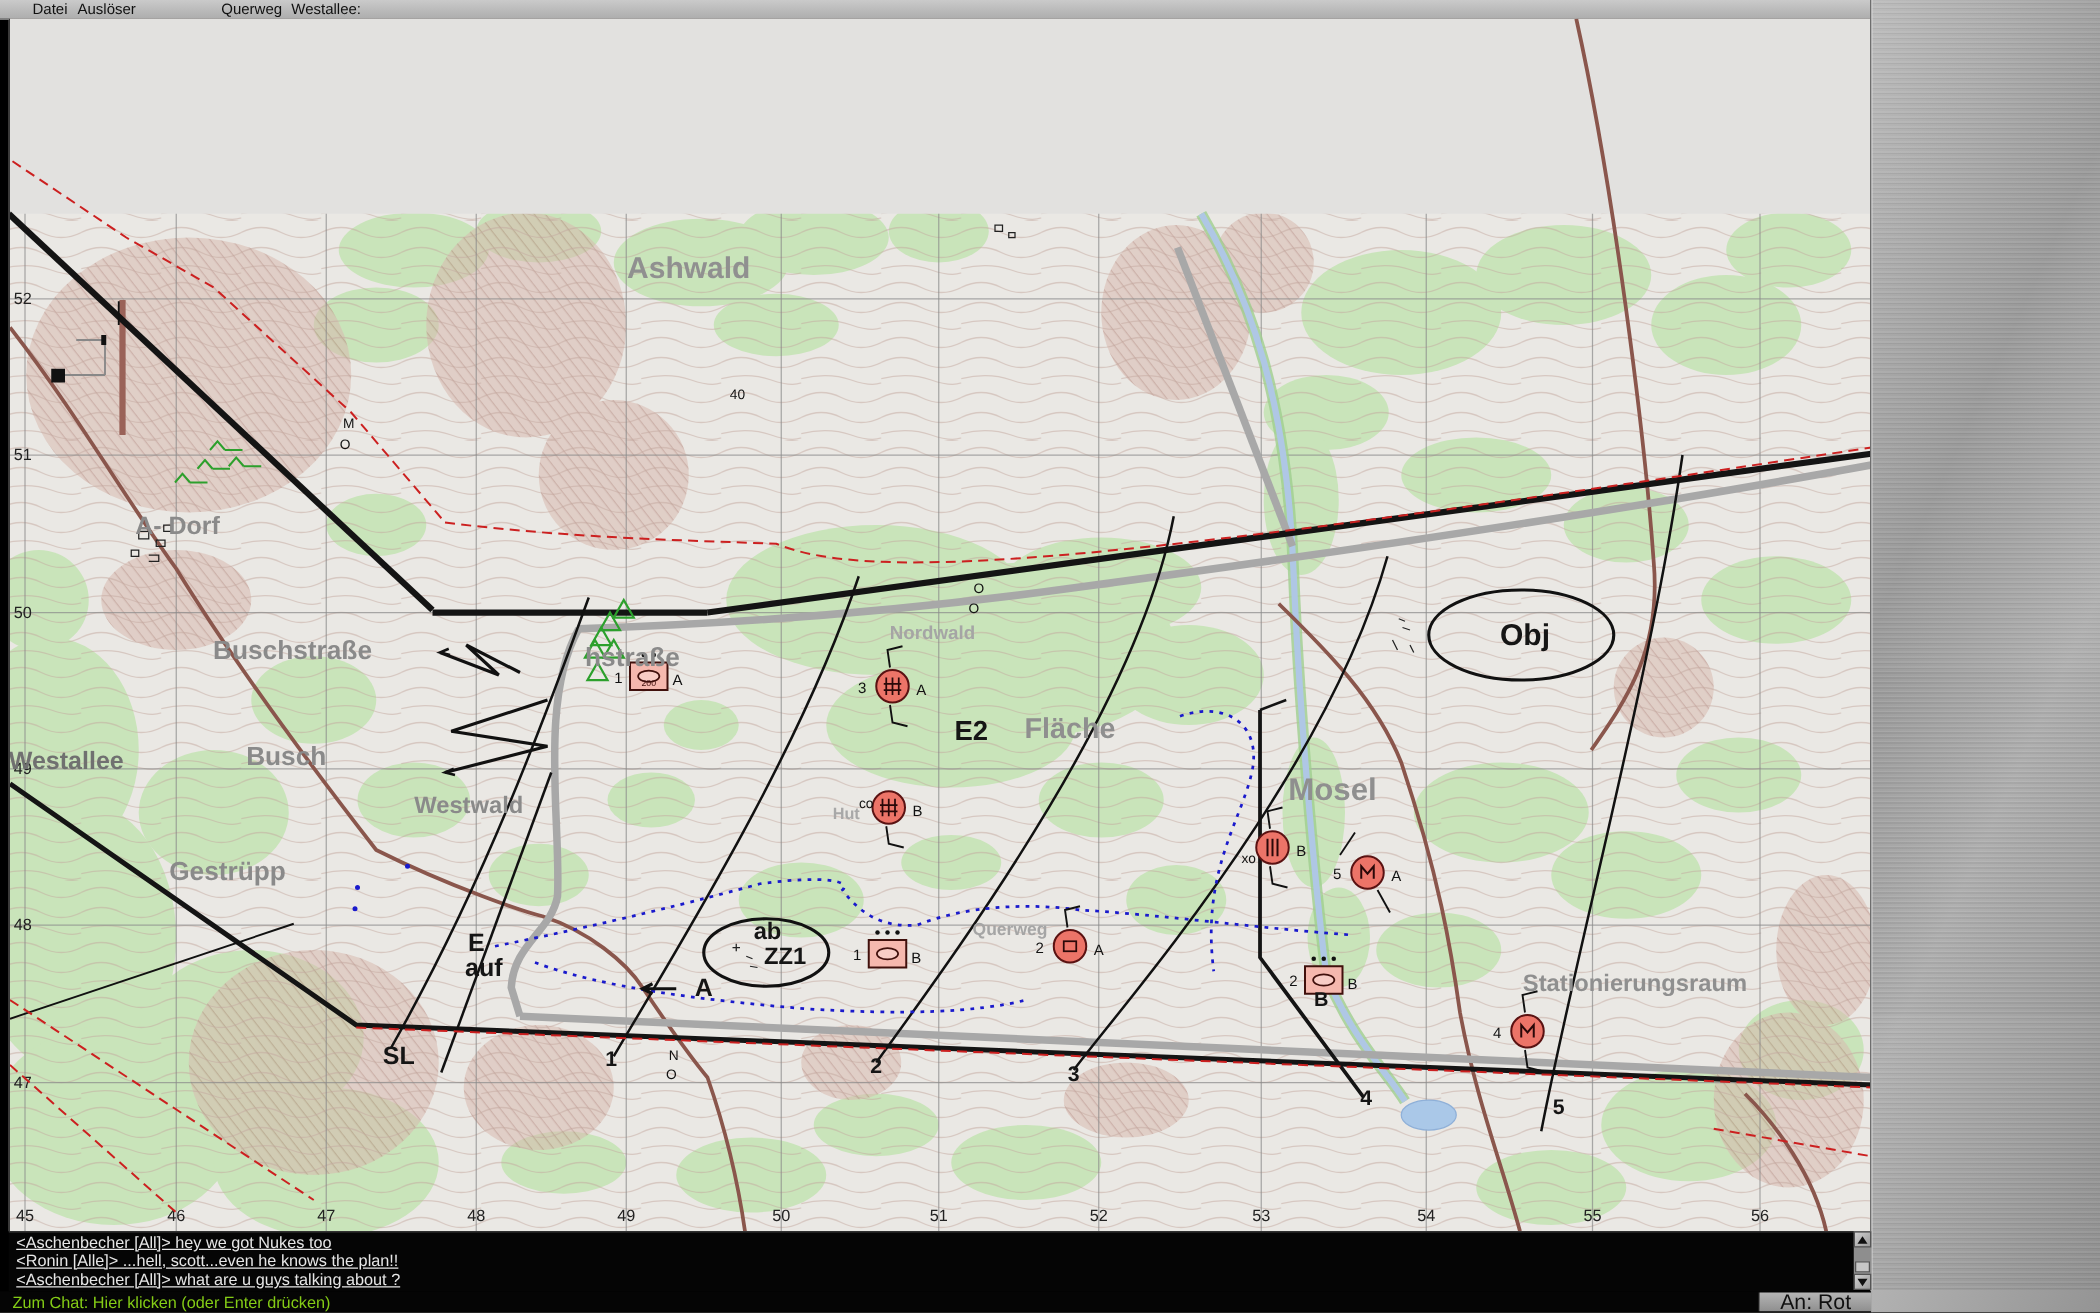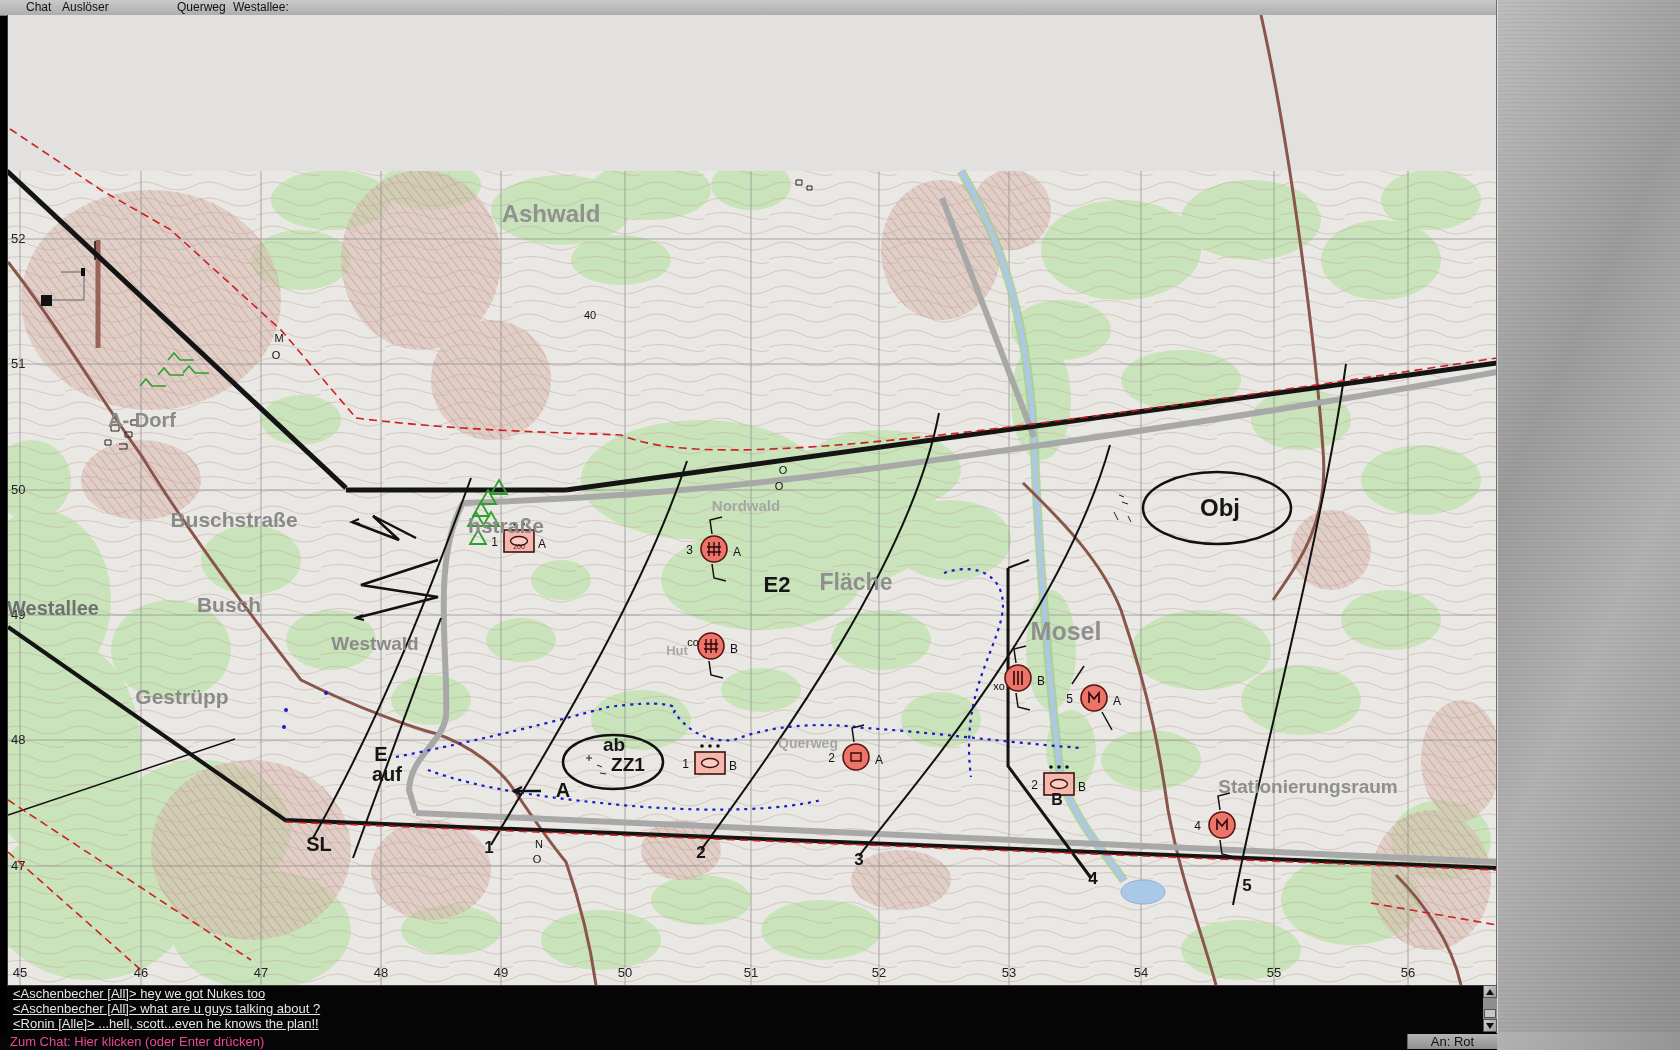--- a/index.html
+++ b/index.html
@@ -29,33 +29,33 @@
   .chat-line{padding:0 6px;line-height:15px;white-space:nowrap;text-decoration:underline;}
   #chat-scroll{position:absolute;left:1483px;top:985px;width:14px;height:47px;background:#8e8e8e;}
   .sc-btn{position:absolute;left:0;width:14px;height:13px;background:linear-gradient(135deg,#cfcfcf,#9a9a9a);
     border:1px solid #555;box-sizing:border-box;cursor:pointer;}
   .sc-btn .tri{position:absolute;left:2px;width:0;height:0;border-left:4px solid transparent;border-right:4px solid transparent;}
   #sc-up .tri{top:3px;border-bottom:6px solid #101010;}
   #sc-down .tri{top:3px;border-top:6px solid #101010;}
   #sc-thumb{position:absolute;left:1px;top:24px;width:12px;height:9px;background:#c6c6c6;border:1px solid #555;box-sizing:border-box;}
 
   #bottombar{position:absolute;left:0px;top:1033px;width:1497px;height:17px;background:#050505;}
-  #chat-prompt{position:absolute;left:10px;top:1px;color:#ec4899;font-size:13px;}
+  #chat-prompt{position:absolute;left:10px;top:1px;color:#84cc16;font-size:13px;}
   #an-btn{position:absolute;left:1407px;top:1px;width:89px;height:15px;background:linear-gradient(180deg,#b5b5b5,#8f8f8f);
-    color:#101010;font-size:13px;text-align:center;line-height:15px;cursor:pointer;border-left:1px solid #666;}
+    color:#101010;font-size:17px;text-align:center;line-height:15px;cursor:pointer;border-left:1px solid #666;}
   #corner-fill{position:absolute;left:1497px;top:1032px;width:183px;height:18px;
     background:linear-gradient(115deg,#b2b2b2,#949494);}
 </style>
 </head>
 <body>
 
 <div id="app">
 
   <div id="menubar">
-      <div class="menu-item" style="left: 26px;">Chat</div>
+      <div class="menu-item" style="left: 26px;">Datei</div>
       <div class="menu-item" style="left: 62px; text-align: center;">Auslöser</div>
       <div class="menu-item disabled" style="left: 127px;">Zeige</div>
       <div class="menu-item" style="left: 177px;">Querweg</div>
       <div class="menu-item" style="left: 233px;">Westallee:</div>
     </div>
 
   <div id="map-wrap">
     <svg id="map-svg" width="1489" height="970" viewBox="7 15 1489 970">
       <defs>
         <pattern id="contpat" width="64" height="44" patternUnits="userSpaceOnUse">
@@ -407,22 +407,22 @@
 
     <div id="anzeige-cols"></div>
 
     <div id="readouts"></div>
     <div id="sliders"></div>
 
   </div>
 
   <div id="chat">
       <div class="chat-line">&lt;Aschenbecher [All]&gt;  hey we got Nukes too</div>
+      <div class="chat-line">&lt;Ronin [Alle]&gt;  ...hell, scott...even he knows the plan!!</div>
       <div class="chat-line">&lt;Aschenbecher [All]&gt;  what are u guys talking about ?</div>
-      <div class="chat-line">&lt;Ronin [Alle]&gt;  ...hell, scott...even he knows the plan!!</div>
     </div>
   <div id="chat-scroll">
     <div id="sc-up" class="sc-btn" style="top:0;">
         <div class="tri"></div>
       </div>
     <div id="sc-thumb"></div>
     <div id="sc-down" class="sc-btn" style="top:34px;">
         <div class="tri"></div>
       </div>
   </div>

